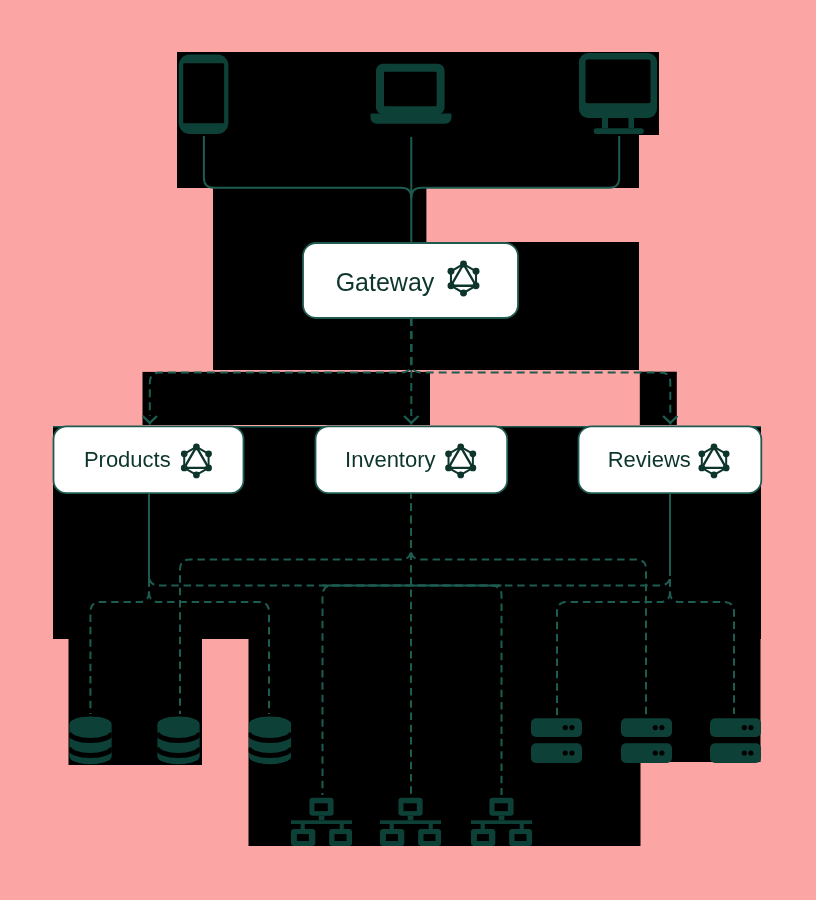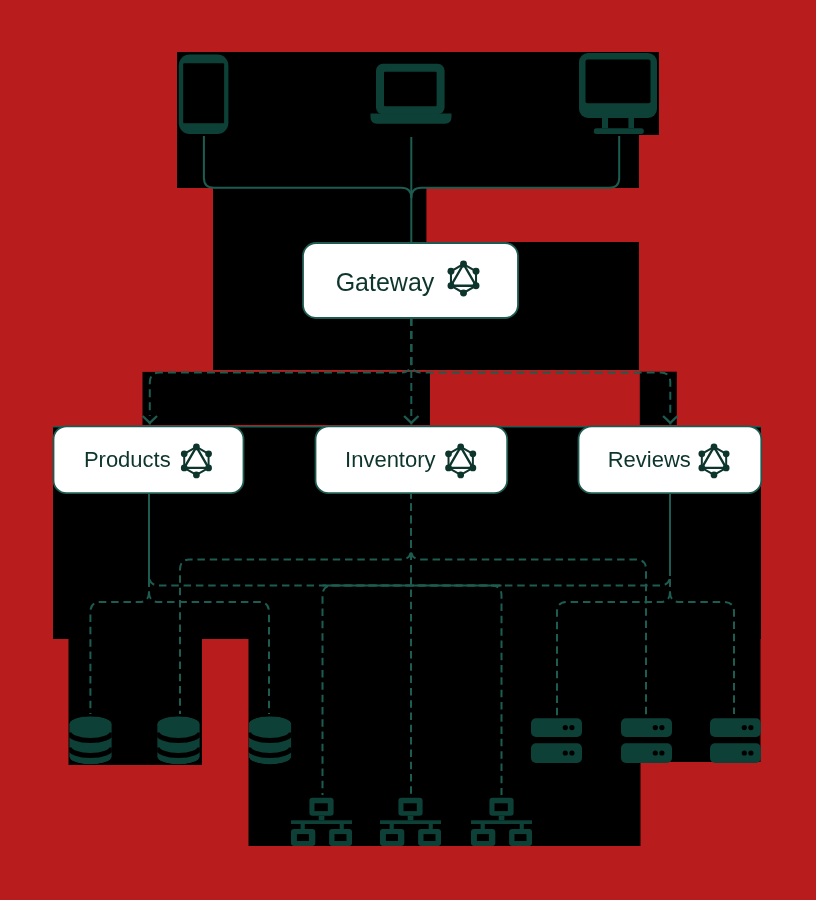--- a/index.html
+++ b/index.html
@@ -1,16 +1,16 @@
 <!DOCTYPE html>
 <html><head>
 <meta charset="utf-8">
 <style>
   html,body{margin:0;padding:0;background:#ffffff;}
-  #stage{position:relative;width:816px;height:900px;background:#b91c1c;overflow:hidden;
+  #stage{position:relative;width:816px;height:900px;background:#fca5a5;overflow:hidden;
          font-family:"Liberation Sans", sans-serif;}
   svg{position:absolute;left:0;top:0;transform:translateZ(0);}
 </style>
 </head>
 <body>
 <div id="stage">
 <svg width="816" height="900" viewBox="0 0 816 900">
   <defs>
     <g id="gql">
       <g stroke="#0d352c" stroke-width="1.9" fill="none">

